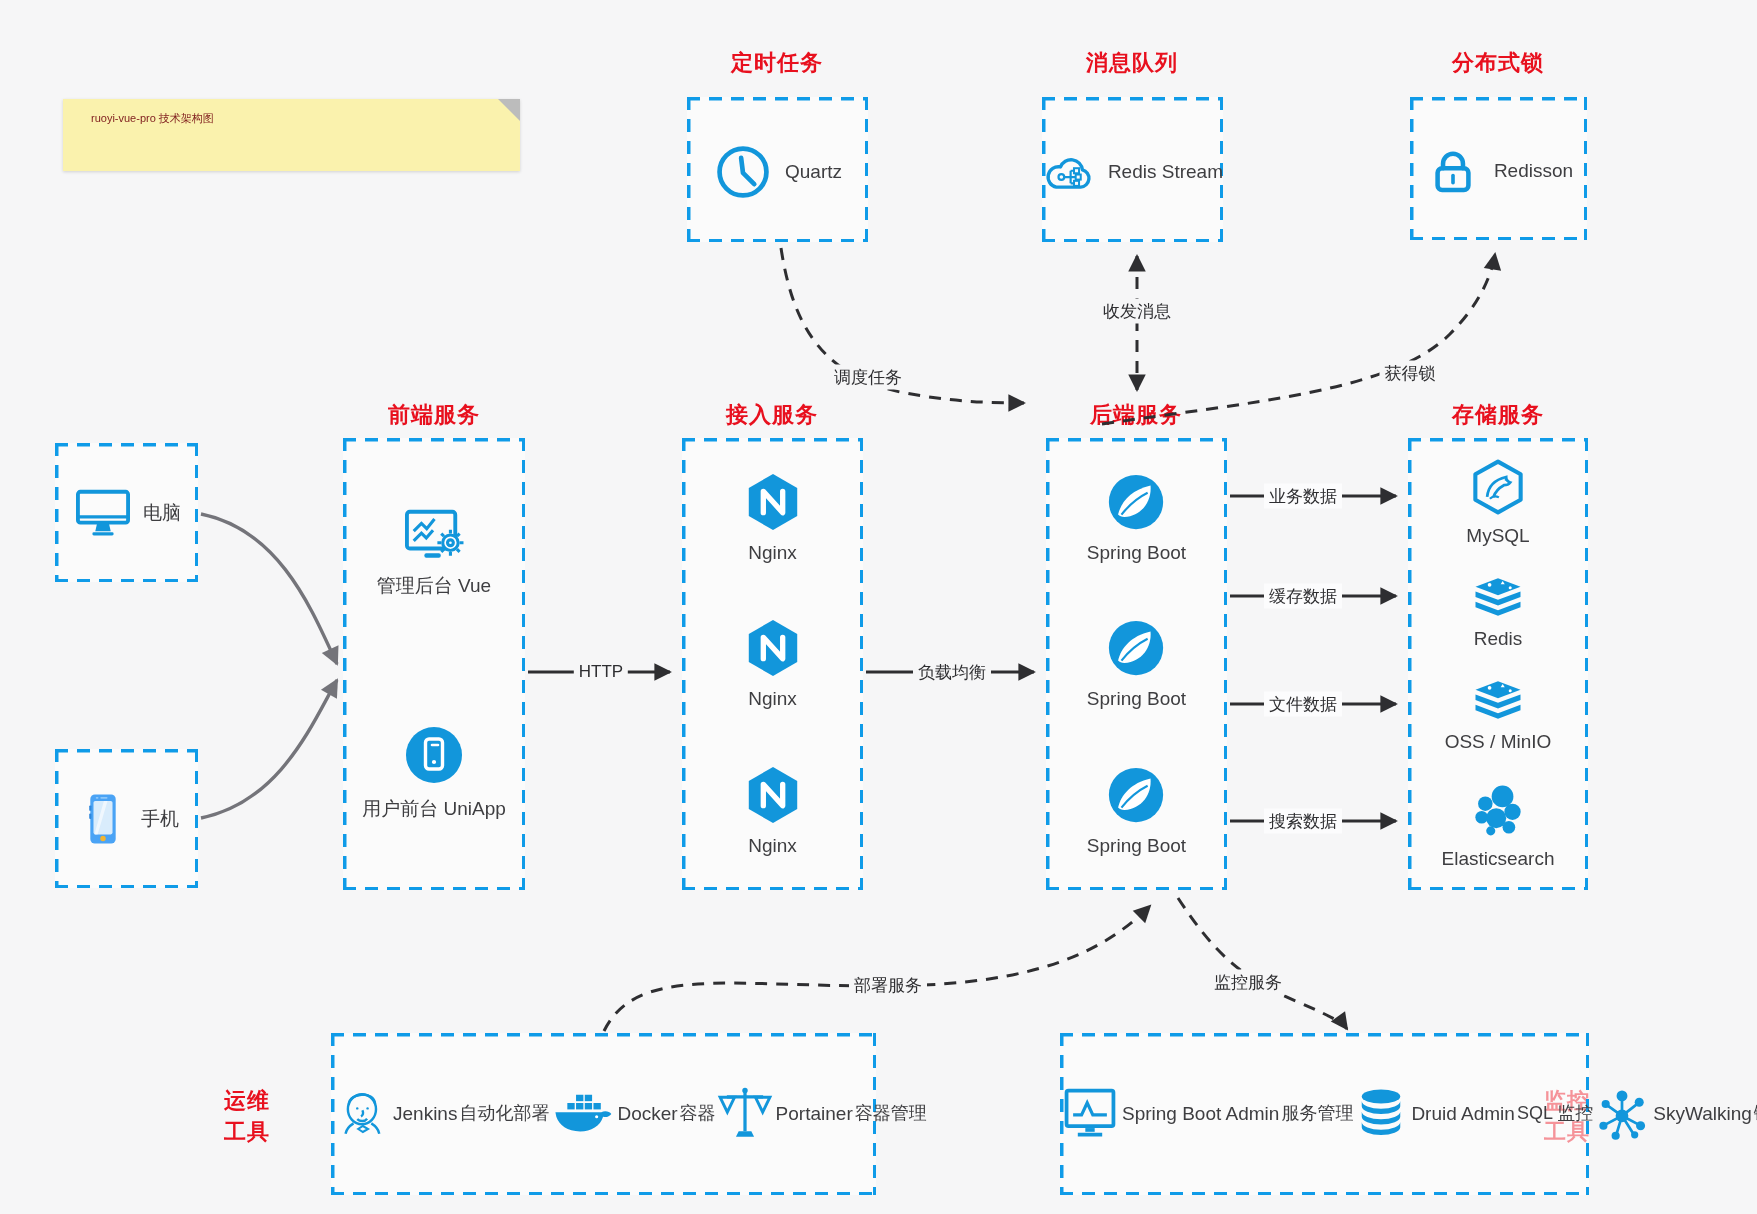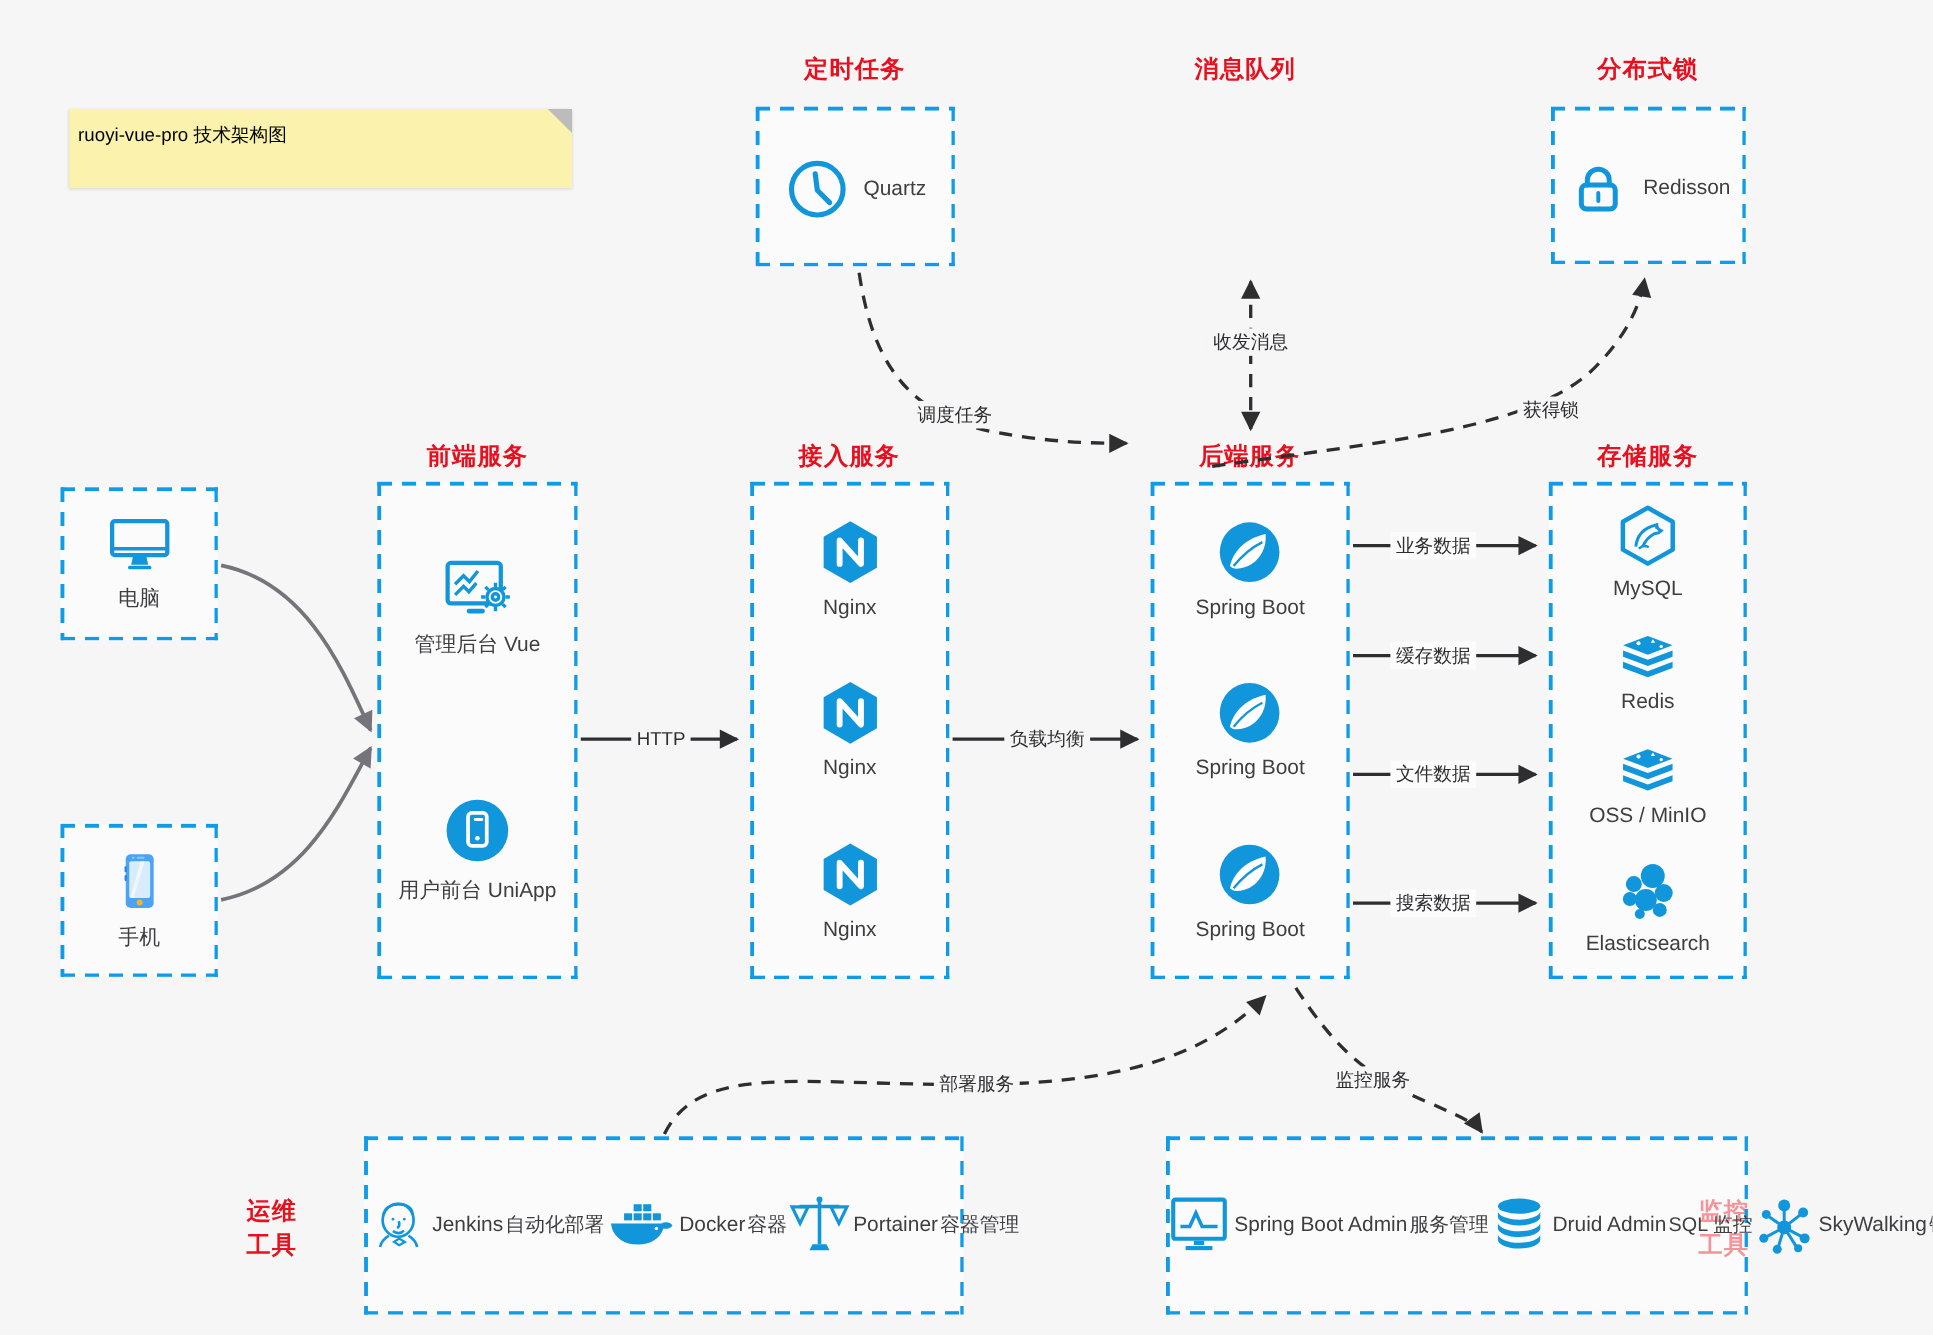--- a/index.html
+++ b/index.html
@@ -29,36 +29,36 @@
     position:absolute;transform:translateX(-50%);
     color:var(--red);font-weight:700;font-size:22px;letter-spacing:1px;white-space:nowrap;
   }
   .side-title{
     position:absolute;color:var(--red);font-weight:700;font-size:22px;line-height:1.4;letter-spacing:1px;
   }
   .top-box{display:flex;align-items:center;justify-content:center;gap:12px;padding-top:4px;}
   .col{display:flex;flex-direction:column;align-items:center;justify-content:space-around;padding:6px 0;}
   .node{display:flex;flex-direction:column;align-items:center;gap:9px;}
   .node-label{font-size:19px;color:var(--ink);white-space:nowrap;}
-  .client-box{display:flex;flex-direction:column;align-items:center;justify-content:center;gap:9px;}
+  .client-box{display:flex;align-items:center;justify-content:center;gap:9px;}
   .hrow{display:flex;flex-direction:row;align-items:center;justify-content:space-around;}
   .tool{display:flex;flex-direction:row;align-items:center;gap:2px;}
   .tool .ic-wrap{height:72px;display:flex;align-items:center;justify-content:center;}
   .tool-name{font-size:19px;color:var(--ink);white-space:nowrap;line-height:1.4;}
   .tool-desc{font-size:18px;color:var(--ink);white-space:nowrap;line-height:1.4;}
   .edge-label{
     position:absolute;transform:translate(-50%,-50%);
     font-size:17px;color:var(--line);white-space:nowrap;
     background:var(--bg);padding:1px 5px;z-index:5;
   }
   .edge-label.on-white{background:#fcfcfd;}
   .note{
     position:absolute;left:63px;top:99px;width:457px;height:72px;box-sizing:border-box;
     background:#FAF2AD;box-shadow:0 1px 3px rgba(0,0,0,.15);
-    padding:11px 8px;font-size:17px;color:#000000;line-height:1.5;
+    padding:11px 28px;font-size:11px;color:#7f1d1d;line-height:1.5;
   }
   .note-fold{
     position:absolute;top:0;right:0;width:0;height:0;
     border-top:22px solid #bcbcbc;border-left:22px solid transparent;
   }
   svg.overlay{position:absolute;left:0;top:0;z-index:4;pointer-events:none;}
   .ic{display:block;}
 </style>
 </head>
 <body>
@@ -79,20 +79,31 @@
   <div class="group-title" style="left:1498px;top:400px">存储服务</div>
 
   <div class="dashed-box top-box" style="left:687px;top:97px;width:181px;height:145px">
     <svg class="ic" viewBox="0 0 64 64" width="60" height="60">
       <circle cx="32" cy="32" r="25" fill="none" stroke="#1296DB" stroke-width="5"></circle>
       <path d="M30,17 L32,33 L44,45" fill="none" stroke="#1296DB" stroke-width="5" stroke-linecap="round" stroke-linejoin="round"></path>
     </svg>
     <div class="node-label">Quartz</div>
   </div>
 
+  <div class="dashed-box top-box" style="left:1042px;top:97px;width:181px;height:145px">
+    <svg class="ic" viewBox="0 0 64 60" width="66" height="60">
+      <path d="M17,48 h29 a10.5,10.5 0 0 0 2,-20.6 a13.5,13.5 0 0 0 -26,-3.4 a10.5,10.5 0 0 0 -5,24 z" fill="none" stroke="#1296DB" stroke-width="4" stroke-linejoin="round"></path>
+      <circle cx="23" cy="36" r="3.4" fill="none" stroke="#1296DB" stroke-width="2.6"></circle>
+      <path d="M26.5,36 H34 M34,28.5 V43.5 M34,28.5 h4 M34,43.5 h4 M34,36 h6" fill="none" stroke="#1296DB" stroke-width="2.6"></path>
+      <rect x="38" y="25.5" width="6" height="6" fill="none" stroke="#1296DB" stroke-width="2.4"></rect>
+      <rect x="40" y="33" width="6" height="6" fill="none" stroke="#1296DB" stroke-width="2.4"></rect>
+      <rect x="38" y="40.5" width="6" height="6" fill="none" stroke="#1296DB" stroke-width="2.4"></rect>
+    </svg>
+    <div class="node-label">Redis Stream</div>
+  </div>
 
   <div class="dashed-box top-box" style="left:1410px;top:97px;width:177px;height:143px">
     <svg class="ic" viewBox="0 0 64 64" width="58" height="58">
       <path d="M21,29 v-5 a11,11 0 0 1 22,0 v5" fill="none" stroke="#1296DB" stroke-width="5" stroke-linecap="round"></path>
       <rect x="15" y="29" width="34" height="24" rx="5" fill="none" stroke="#1296DB" stroke-width="5"></rect>
       <path d="M32,37 v8" stroke="#1296DB" stroke-width="4" stroke-linecap="round"></path>
     </svg>
     <div class="node-label">Redisson</div>
   </div>
 

